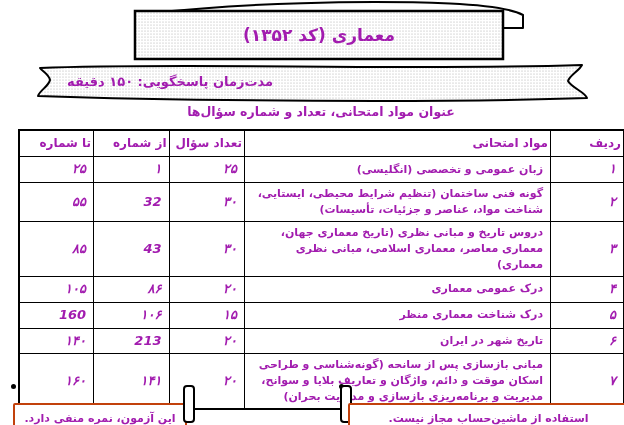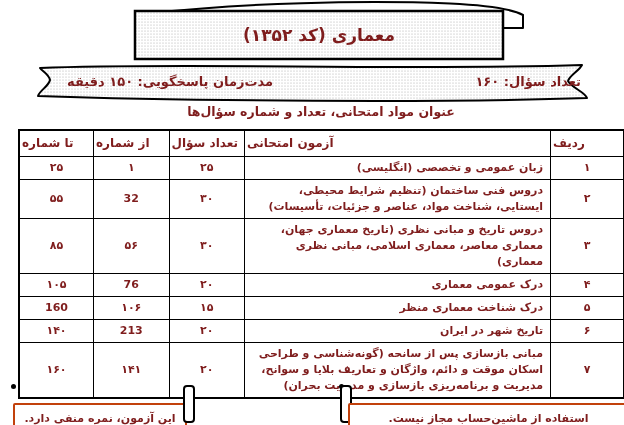--- a/index.html
+++ b/index.html
@@ -1,18 +1,18 @@
 <!DOCTYPE html>
 <html lang="fa" dir="rtl"><head>
 <meta charset="utf-8">
 <style>
   html,body{margin:0;padding:0;background:#ffffff;}
   .page{
     position:relative; width:615px; height:425px; background:#ffffff;
-    font-family:"DejaVu Sans", sans-serif; font-weight:bold; color:#7f1d1d;
+    font-family:"DejaVu Sans", sans-serif; font-weight:bold; color:#a21caf;
     overflow:hidden; direction:rtl;
   }
   
   .title-banner{position:absolute; left:123px; top:0; width:396px; height:64px;}
   .title-banner svg{position:absolute; left:0; top:0;}
   .title-text{
     position:absolute; left:2px; top:10px; width:370px; height:50px;
     display:flex; align-items:center; justify-content:center;
     font-size:17px; letter-spacing:0;
   }
@@ -31,24 +31,24 @@
   .exam-table{
     position:absolute; top:129px; left:9px; width:607px;
     border-collapse:collapse; table-layout:fixed;
     font-size:11px; direction:rtl;
   }
   .exam-table th,.exam-table td{
     border:1px solid #000; vertical-align:middle;
     padding:3px 7px; line-height:1.45; font-weight:bold;
   }
   .exam-table{border:2px solid #000;}
-  .exam-table thead th{text-align:left; font-size:12px; padding:4px 2px;}
+  .exam-table thead th{text-align:right; font-size:12px; padding:4px 2px;}
   .col-row{width:72px;} .col-subject{width:300px;}
   .col-count{width:74px;} .col-from{width:74px;} .col-to{width:73px;}
-  td.num{text-align:center; font-size:11px;}
+  td.num{font-size:13px;font-style:italic;}
   td.subject{}
   
   .foot-banner{position:absolute; height:40px;}
   .foot-banner .plate{
     position:absolute; top:19px; height:26px; background:#fff;
     border:2px solid #c2410c; border-radius:2px;
     display:flex; align-items:center; justify-content:center;
     font-size:11px; white-space:nowrap;
   }
   .foot-banner .roll{
@@ -95,70 +95,69 @@
         </pattern>
       </defs>
       <path d="M 17,7
                C 160,1 380,10 559,4
                C 556,10 547,14 545,20
                C 549,27 562,31 564,37
                C 420,42 160,40 15,35
                C 17,29 26,25 27,19
                C 26,13 19,10 17,7 Z" fill="url(#dotsR)" stroke="#000" stroke-width="2" stroke-linejoin="round"></path>
     </svg>
-    <span class="ribbon-label right">تعداد سؤال: ۱۶۰</span>
     <span class="ribbon-label left">مدت‌زمان پاسخگویی: ۱۵۰ دقیقه</span>
   </div>
 
   <div class="section-heading">عنوان مواد امتحانی، تعداد و شماره سؤال‌ها</div>
 
   <table class="exam-table">
     <colgroup>
       <col class="col-row">
         <col class="col-subject">
         <col class="col-count">
         <col class="col-from">
         <col class="col-to">
     </colgroup>
     <thead>
       <tr>
         <th>ردیف</th>
-        <th>آزمون امتحانی</th>
+        <th>مواد امتحانی</th>
         <th>تعداد سؤال</th>
         <th>از شماره</th>
         <th>تا شماره</th>
       </tr>
     </thead>
     <tbody>
       <tr>
         <td class="num">۱</td>
         <td class="subject">زبان عمومی و تخصصی (انگلیسی)</td>
         <td class="num">۲۵</td>
         <td class="num">۱</td>
         <td class="num">۲۵</td>
       </tr>
       <tr>
         <td class="num">۲</td>
-        <td class="subject">دروس فنی ساختمان (تنظیم شرایط محیطی، ایستایی، شناخت مواد، عناصر و جزئیات، تأسیسات)</td>
+        <td class="subject">گونه فنی ساختمان (تنظیم شرایط محیطی، ایستایی، شناخت مواد، عناصر و جزئیات، تأسیسات)</td>
         <td class="num">۳۰</td>
         <td class="num">32</td>
         <td class="num">۵۵</td>
       </tr>
       <tr>
         <td class="num">۳</td>
         <td class="subject">دروس تاریخ و مبانی نظری (تاریخ معماری جهان، معماری معاصر، معماری اسلامی، مبانی نظری معماری)</td>
         <td class="num">۳۰</td>
-        <td class="num">۵۶</td>
+        <td class="num">43</td>
         <td class="num">۸۵</td>
       </tr>
       <tr>
         <td class="num">۴</td>
         <td class="subject">درک عمومی معماری</td>
         <td class="num">۲۰</td>
-        <td class="num">76</td>
+        <td class="num">۸۶</td>
         <td class="num">۱۰۵</td>
       </tr>
       <tr>
         <td class="num">۵</td>
         <td class="subject">درک شناخت معماری منظر</td>
         <td class="num">۱۵</td>
         <td class="num">۱۰۶</td>
         <td class="num">160</td>
       </tr>
       <tr>

